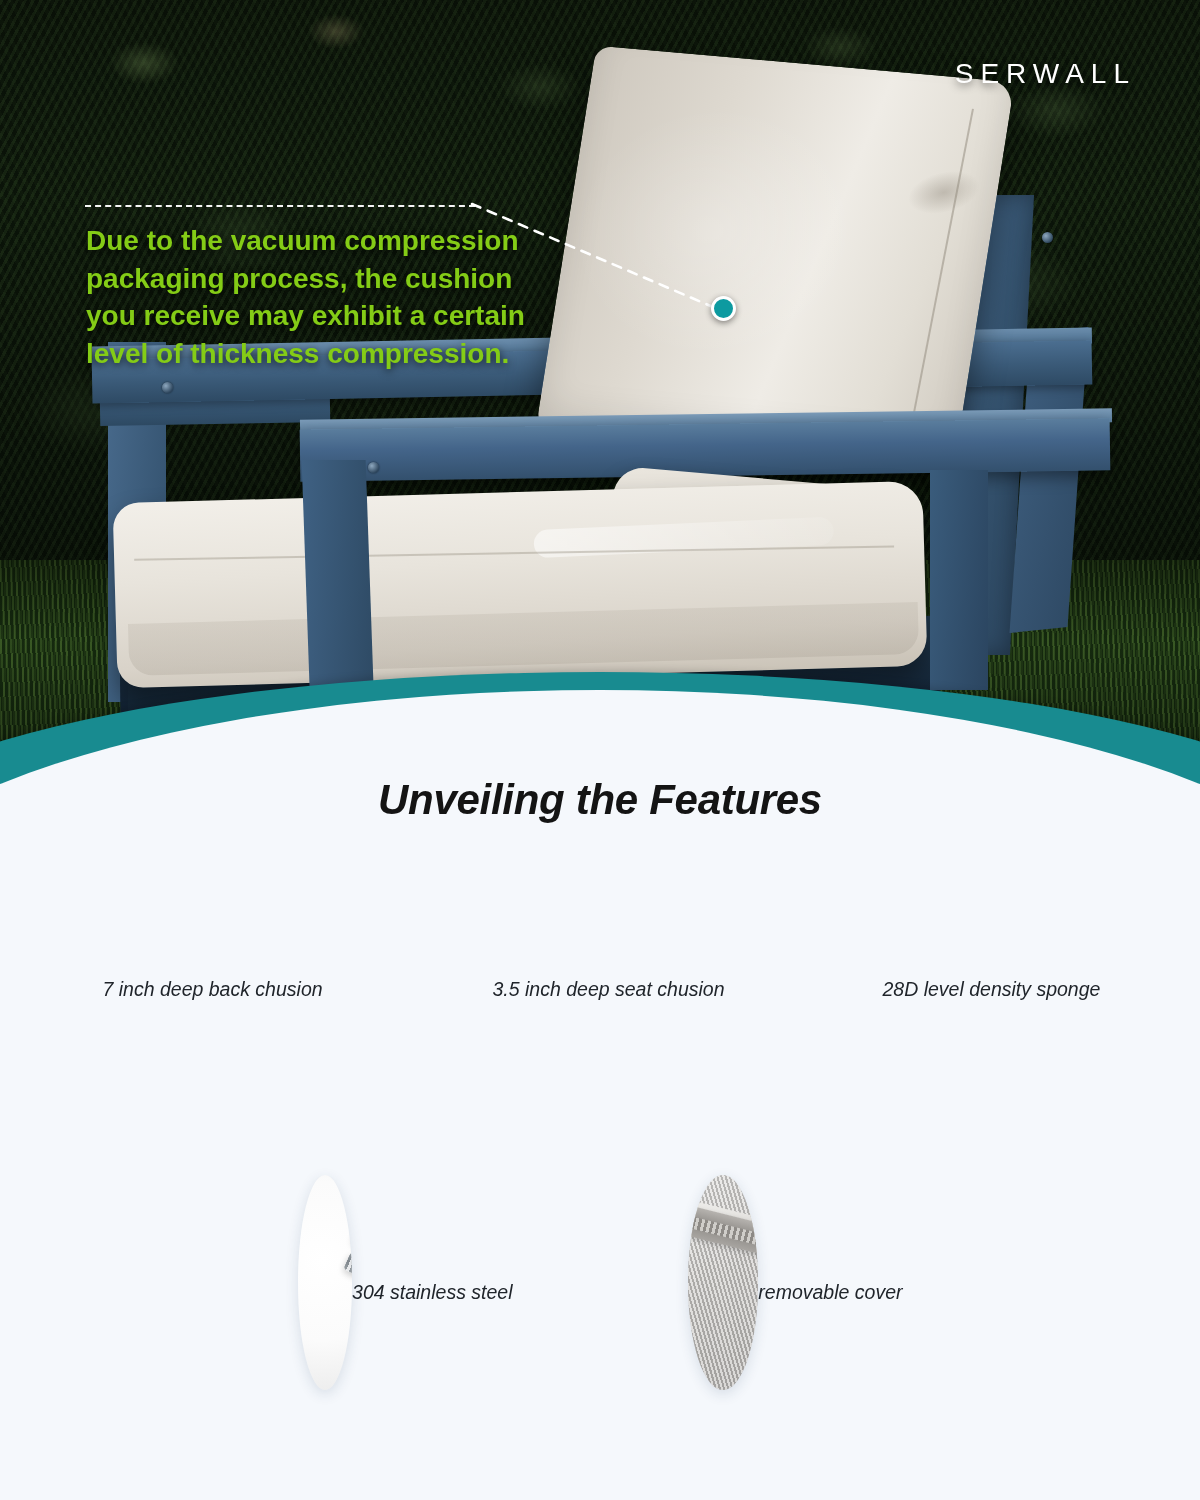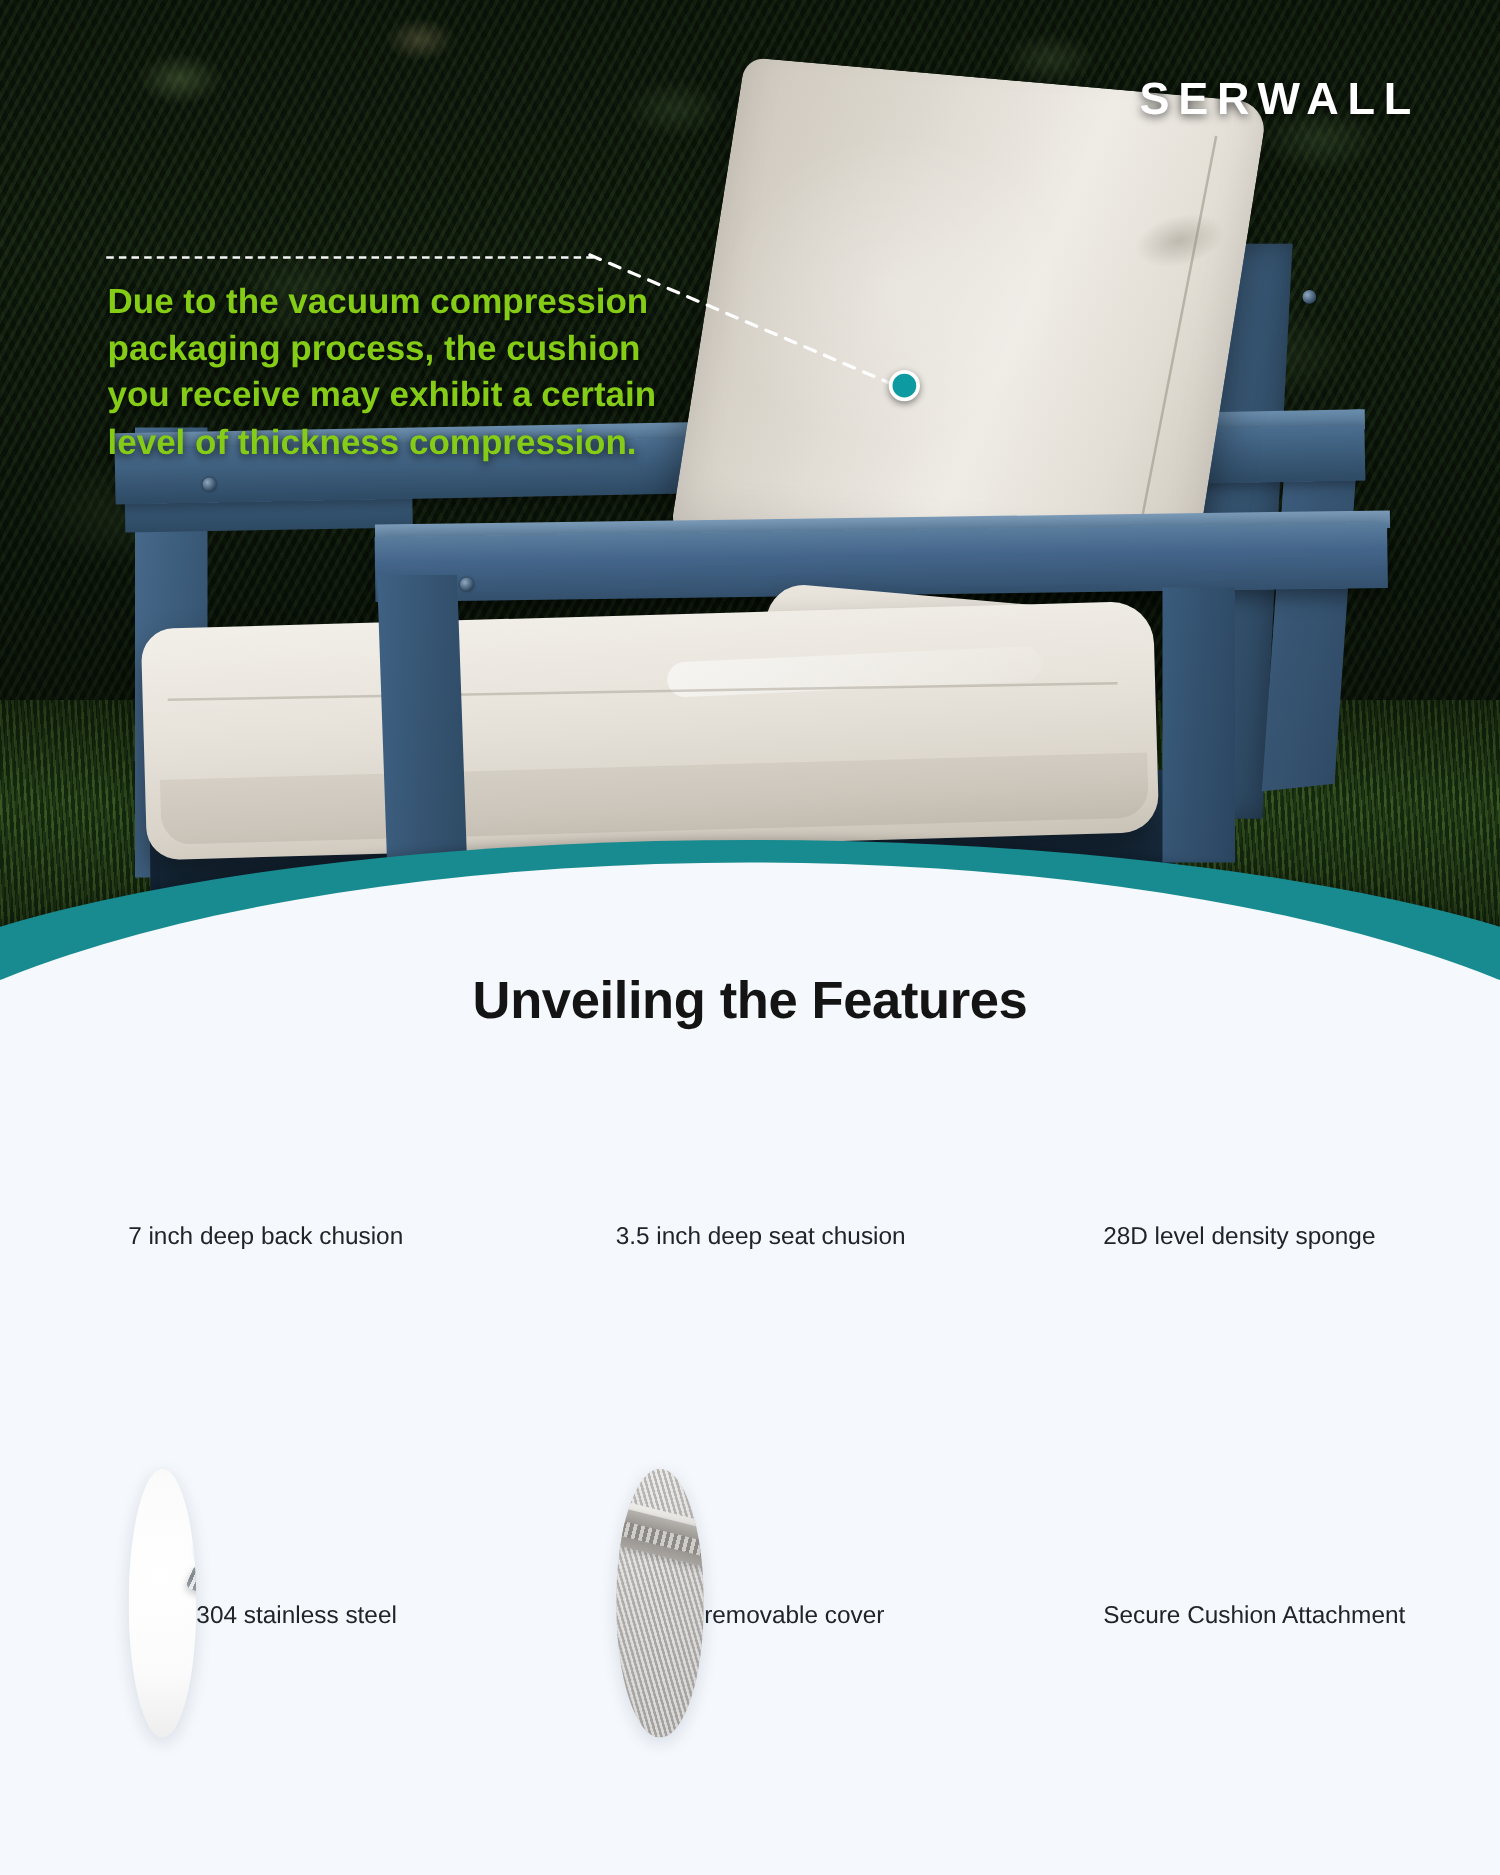--- a/index.html
+++ b/index.html
@@ -200,21 +200,21 @@
   }
   .dot {
     position:absolute; left:711px; top:296px;
     width:25px; height:25px; border-radius:50%;
     background:#0d9aa0;
     border:3px solid #ffffff;
     box-shadow:0 2px 6px rgba(0,0,0,.45);
   }
   .brand {
     position:absolute; right:64px; top:58px;
-    color:#ffffff; font-size:36px; font-weight:700;
+    color:#ffffff; font-size:28px; font-weight:400;
     letter-spacing:7px;
     text-shadow:0 2px 8px rgba(0,0,0,.7);
   }
 
   
   .curve-teal {
     position:absolute; left:-170px; top:672px;
     width:1540px; height:620px;
     background:#188b90;
     border-radius:50% 50% 0 0 / 30% 30% 0 0;
@@ -222,21 +222,21 @@
   }
   .curve-white {
     position:absolute; left:-170px; top:690px;
     width:1540px; height:900px;
     background:#f5f8fc;
     border-radius:50% 50% 0 0 / 28% 28% 0 0;
   }
 
   
   .features {
-    position:absolute; left:0; top:760px; width:1200px; height:740px;
+    position:absolute; left:0; top:760px; width:1200px; height:740px;font-style:italic;
   }
   .features-title {
     position:absolute; left:0; top:16px; width:1200px;
     text-align:center; color:#141414;
     font-size:42px; font-weight:bold; letter-spacing:-.3px;
   }
   .grid {
     position:absolute; left:0; top:112px; width:1200px;
   }
   .row { display:flex; justify-content:center; gap:175px; }
@@ -530,31 +530,17 @@
           <div class="c-fill c5-bg"></div>
           <div class="c5-open"></div>
           <div class="c5-tape"></div>
           <div class="c5-teeth"></div>
           <div class="c5-pull"></div>
           <div class="c5-tab"></div>
         </div>
         <div class="caption">removable cover</div>
       </div>
 
-      <div class="cell">
-        <div class="circle">
-          <div class="c-fill c6-bg"></div>
-          <div class="c6-slat-l"></div>
-          <div class="c6-slat-l2"></div>
-          <div class="c6-grain"></div>
-          <div class="c6-strap"></div>
-          <div class="c6-loop"></div>
-          <div class="c6-loop2"></div>
-          <div class="c6-knot"></div>
-          <div class="c6-tail"></div>
-        </div>
-        <div class="caption">Secure Cushion Attachment</div>
-      </div>
 
     </div>
 
   </div>
 </div>
 
 </body></html>

